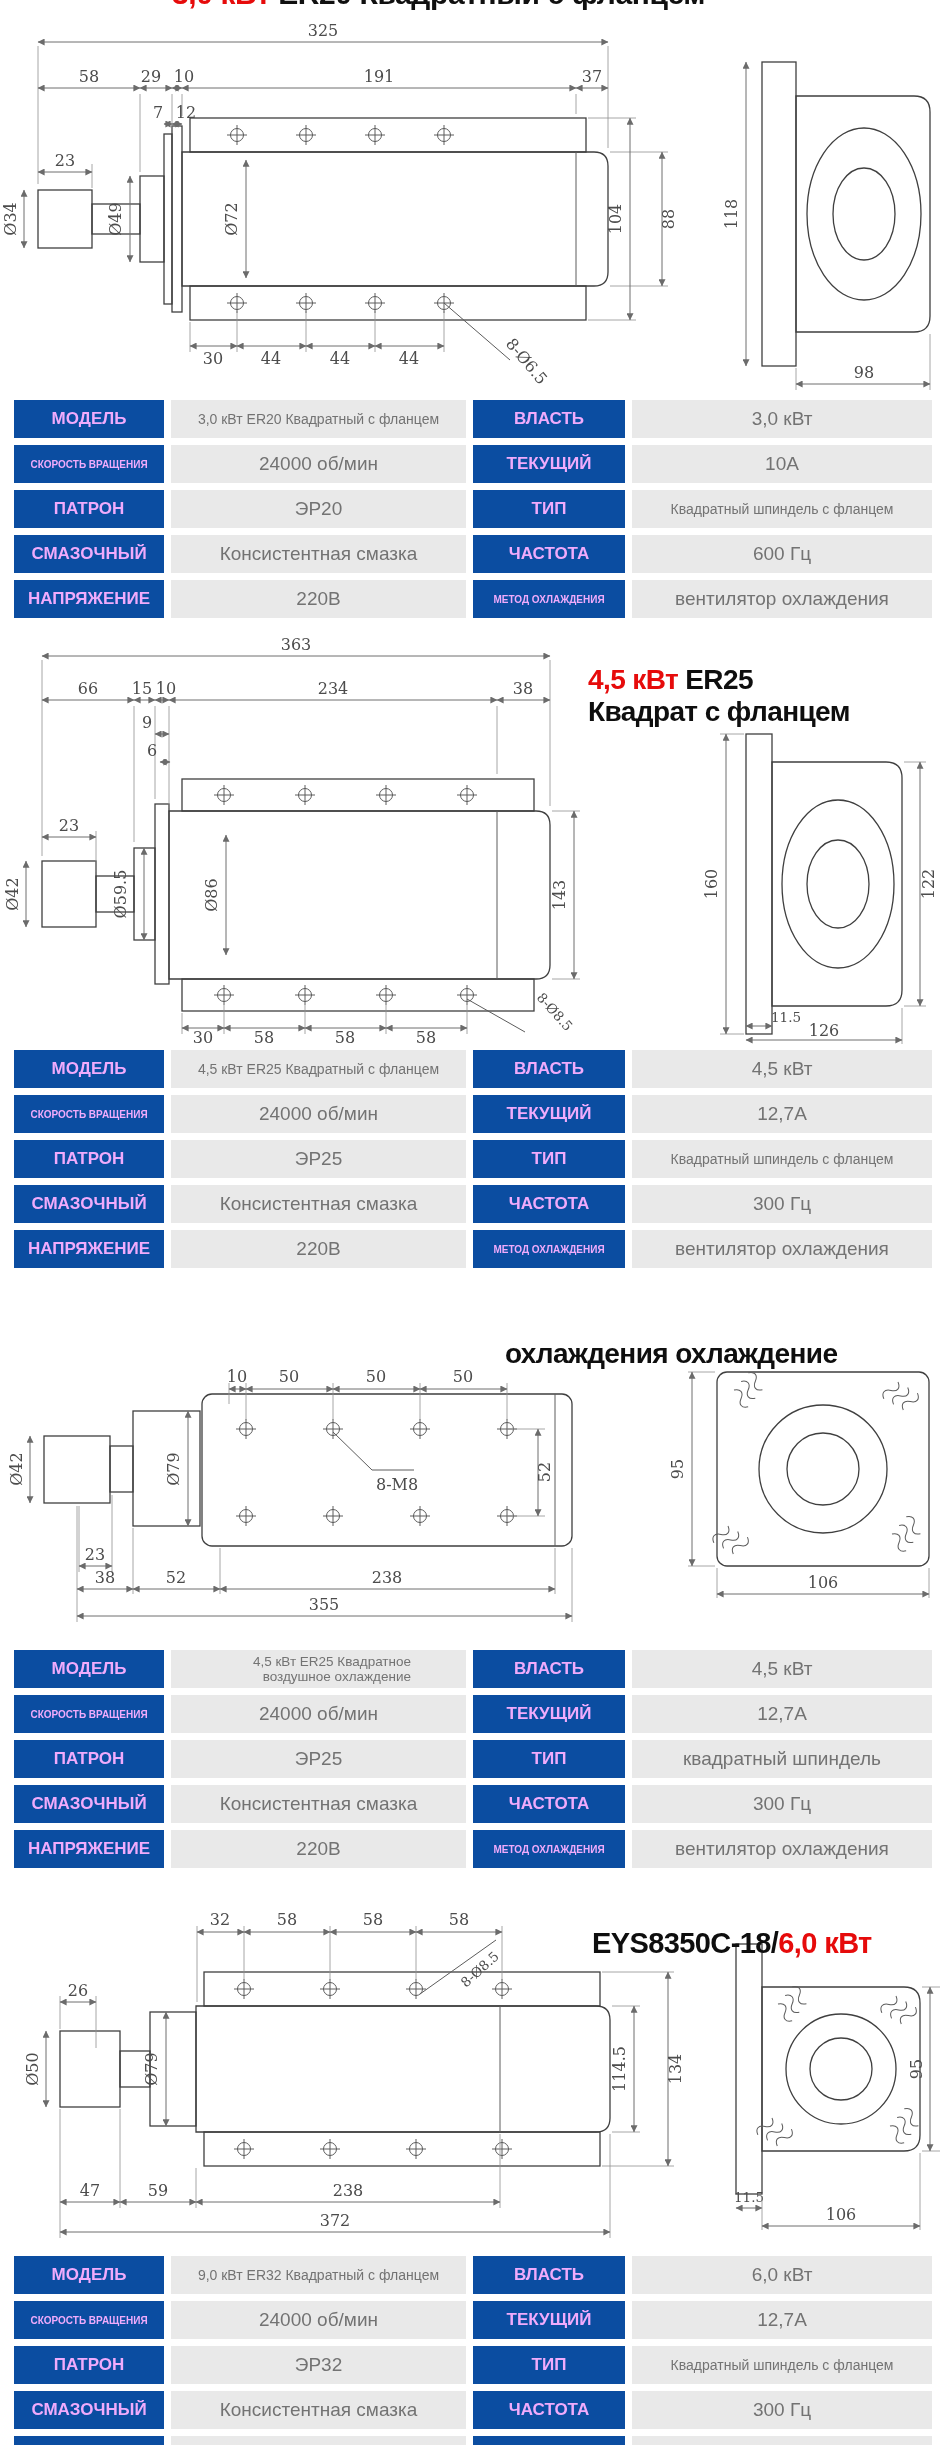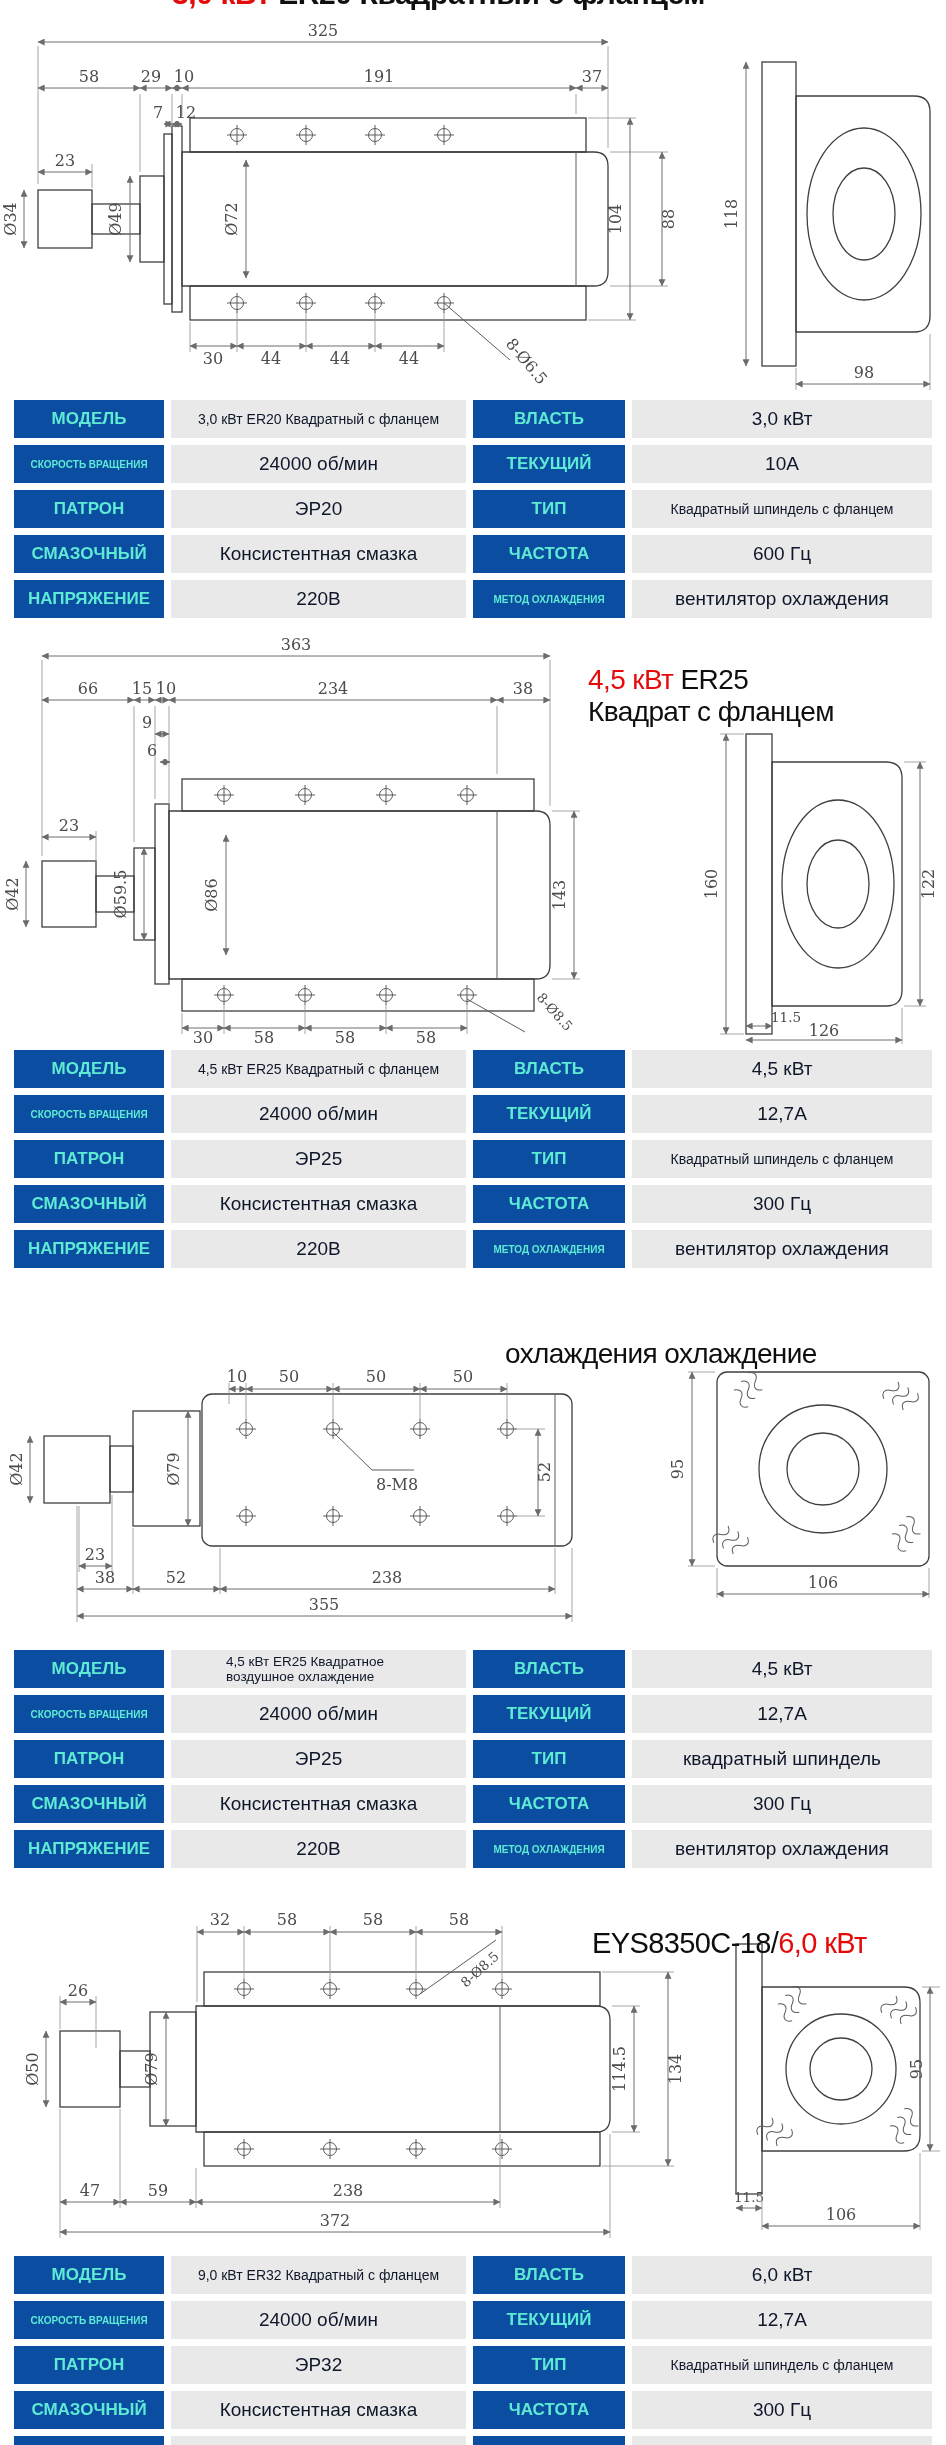--- a/index.html
+++ b/index.html
@@ -5,33 +5,33 @@
   html,body{margin:0;padding:0;background:#fff}
   body{width:946px;font-family:"Liberation Sans",sans-serif;color:#222}
   .sheet{width:946px;overflow:hidden}
   
   .topbar{height:14px;overflow:hidden;position:relative}
   .topbar .t{white-space:nowrap;font-weight:bold;font-size:30px;line-height:34px;letter-spacing:-.4px;margin-top:-23px;padding-left:172px;color:#101010}
   .red{color:#e60b0b}
   
   .drawing{position:relative}
   .drawing svg{display:block}
-  .dwg-title{position:absolute;font-weight:normal;font-size:28px;line-height:1.13;letter-spacing:-.6px;color:#0e0e0e;white-space:nowrap}
+  .dwg-title{position:absolute;font-weight:bold;font-size:28px;line-height:1.13;letter-spacing:-.6px;color:#0e0e0e;white-space:nowrap}
   .shape{fill:none;stroke:#3f3f3f;stroke-width:1.3}
   .thin{fill:none;stroke:#5c5c5c;stroke-width:1}
   .dim{stroke:#6f6f6f;stroke-width:1;marker-start:url(#arr);marker-end:url(#arr)}
   .ext{stroke:#8f8f8f;stroke-width:.8}
   .dt{font-family:"DejaVu Serif",serif;font-size:16px;fill:#4c4c4c;text-anchor:middle}
   .dts{font-size:13.5px}
   .dstart{text-anchor:start}
   
   .spec{display:grid;grid-template-columns:150px 295px 152px 300px;column-gap:7px;row-gap:7px;padding:0 14px;margin-top:4px}
-  .tl{background:#0b4da1;color:#5eead4;font-weight:bold;font-size:17px;height:38px;display:flex;align-items:center;justify-content:center;text-align:center}
+  .tl{background:#0b4da1;color:#f0abfc;font-weight:bold;font-size:17px;height:38px;display:flex;align-items:center;justify-content:center;text-align:center}
   .tl.sm{font-size:10px}
-  .tv{background:#e9e9e9;color:#0f172a;font-size:19px;height:38px;display:flex;align-items:center;justify-content:center;text-align:left}
+  .tv{background:#e9e9e9;color:#737373;font-size:19px;height:38px;display:flex;align-items:center;justify-content:center;text-align:right}
   .tv.sm{font-size:14px}
   .tv.sm2{font-size:13.5px;line-height:1.12;padding:12px 55px;box-sizing:border-box}
   .mt6{margin-top:16px}.mt16{margin-top:16px}.mt26{margin-top:26px}
 </style>
 </head>
 <body>
 
 <div class="sheet">
 
   <div class="topbar">

